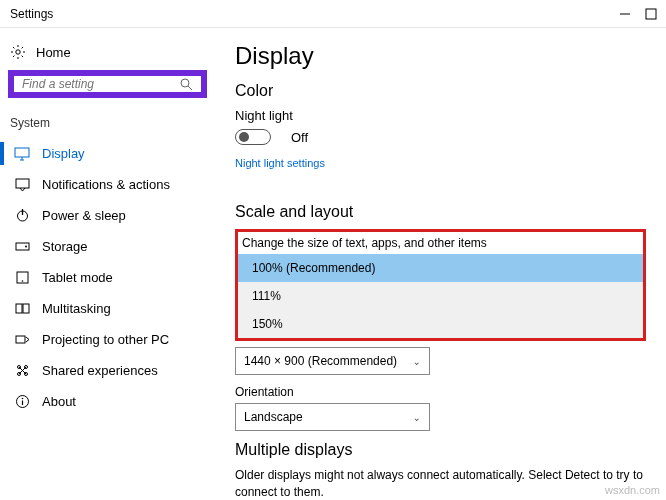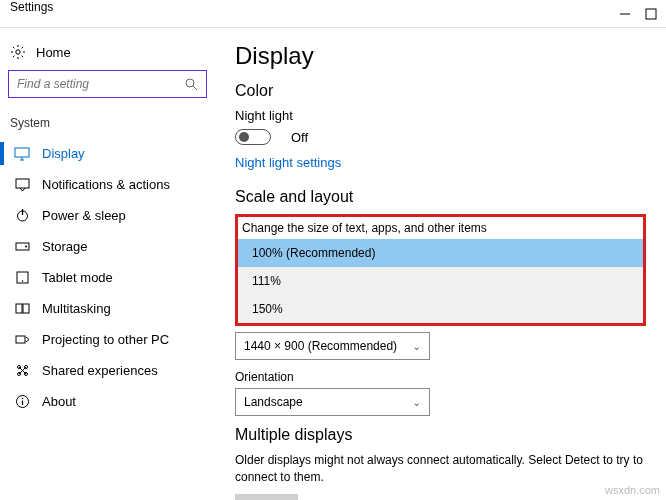--- a/index.html
+++ b/index.html
@@ -1,38 +1,38 @@
 <!DOCTYPE html>
 <html><head>
   <meta charset="utf-8">
   <style>
     * { box-sizing: border-box; margin: 0; padding: 0; font-family: "Segoe UI", sans-serif; }
     body { background: #fff; width: 666px; height: 500px; overflow: hidden; font-size: 13px; color: #000; position: relative; }
-    .titlebar { display: flex; justify-content: space-between; height: 28px; padding: 0 8px 0 10px; border-bottom: 1px solid #e5e5e5; }
+    .titlebar { display: flex; align-items: center; justify-content: space-between; height: 28px; padding: 0 8px 0 10px; border-bottom: 1px solid #e5e5e5; }
     .titlebar .title { font-size: 12px; color: #000; }
     .titlebar .controls { display: flex; gap: 12px; align-items: center; }
     .titlebar .ctl { width: 14px; height: 14px; display: flex; align-items: center; justify-content: center; }
     .content { display: flex; height: calc(100% - 28px); }
     .sidebar { width: 215px; padding: 10px 8px 0 8px; }
     .home { display: flex; align-items: center; gap: 10px; padding: 6px 2px 10px 2px; font-size: 13px; }
-    .search { display: flex; align-items: center; justify-content: space-between; border: 1px solid #6d28d9; height: 28px; padding: 0 8px; margin-bottom: 18px; }
+    .search { display: flex; align-items: center; justify-content: space-between; border: 6px solid #6d28d9; height: 28px; padding: 0 8px; margin-bottom: 18px; }
     .search input { border: none; outline: none; font-size: 12px; width: 150px; font-style: italic; color: #666; }
     .section-label { font-size: 12px; color: #333; margin: 0 0 8px 2px; }
     .nav-item { display: flex; align-items: center; gap: 12px; padding: 8px 6px; font-size: 13px; cursor: pointer; }
     .nav-item .ico { width: 16px; display: flex; justify-content: center; }
     .nav-item.active { color: #0066cc; position: relative; }
     .nav-item.active::before { content: ""; position: absolute; left: -8px; top: 4px; bottom: 4px; width: 4px; background: #0066cc; }
     .main { flex: 1; padding: 14px 20px 0 20px; overflow: hidden; }
     h1 { font-size: 24px; font-weight: 400; margin-bottom: 12px; }
     h2 { font-size: 16px; font-weight: 400; margin: 10px 0 8px 0; }
     .sub { font-size: 13px; margin-bottom: 6px; }
     .toggle { display: flex; align-items: center; gap: 20px; margin-bottom: 10px; }
     .switch { width: 36px; height: 16px; border: 1px solid #555; border-radius: 10px; position: relative; }
     .switch::after { content: ""; position: absolute; width: 10px; height: 10px; background: #555; border-radius: 50%; top: 2px; left: 3px; }
-    .link { color: #0066cc; font-size: 13px; cursor: pointer; margin-bottom: 8px; display: inline-block; text-align: right; }
+    .link { color: #0066cc; font-size: 11px; cursor: pointer; margin-bottom: 24px; display: inline-block; text-align: right; }
     .label { font-size: 12px; margin: 10px 0 4px 0; }
     .redbox { border: 3px solid #d62020; padding: 0; margin-bottom: 6px; }
     .scale-label { font-size: 12px; padding: 4px 4px 4px 4px; }
     .dropdown-open { background: #f0f0f0; }
     .dd-item { padding: 7px 14px; font-size: 12px; }
     .dd-item.sel { background: #90c8f0; }
     .select { border: 1px solid #888; height: 28px; width: 195px; display: flex; align-items: center; justify-content: space-between; padding: 0 8px; margin-bottom: 8px; font-size: 12px; }
     .chev { font-size: 10px; color: #555; }
     .desc { font-size: 12px; margin: 4px 0 8px 0; line-height: 1.4; }
     .btn { background: #d0d0d0; border: none; padding: 6px 14px; font-size: 12px; cursor: pointer; }

